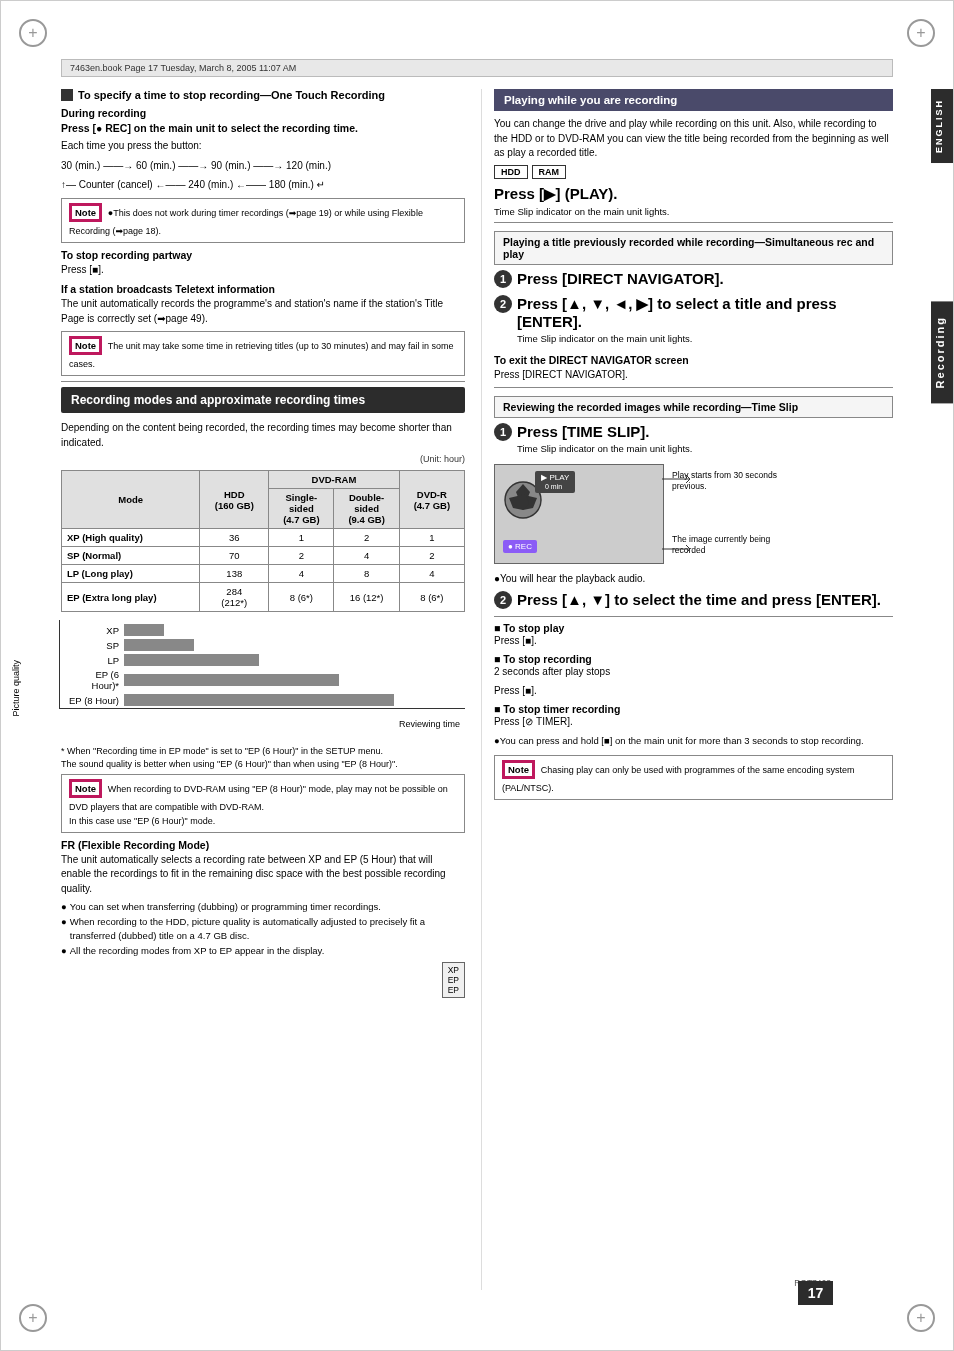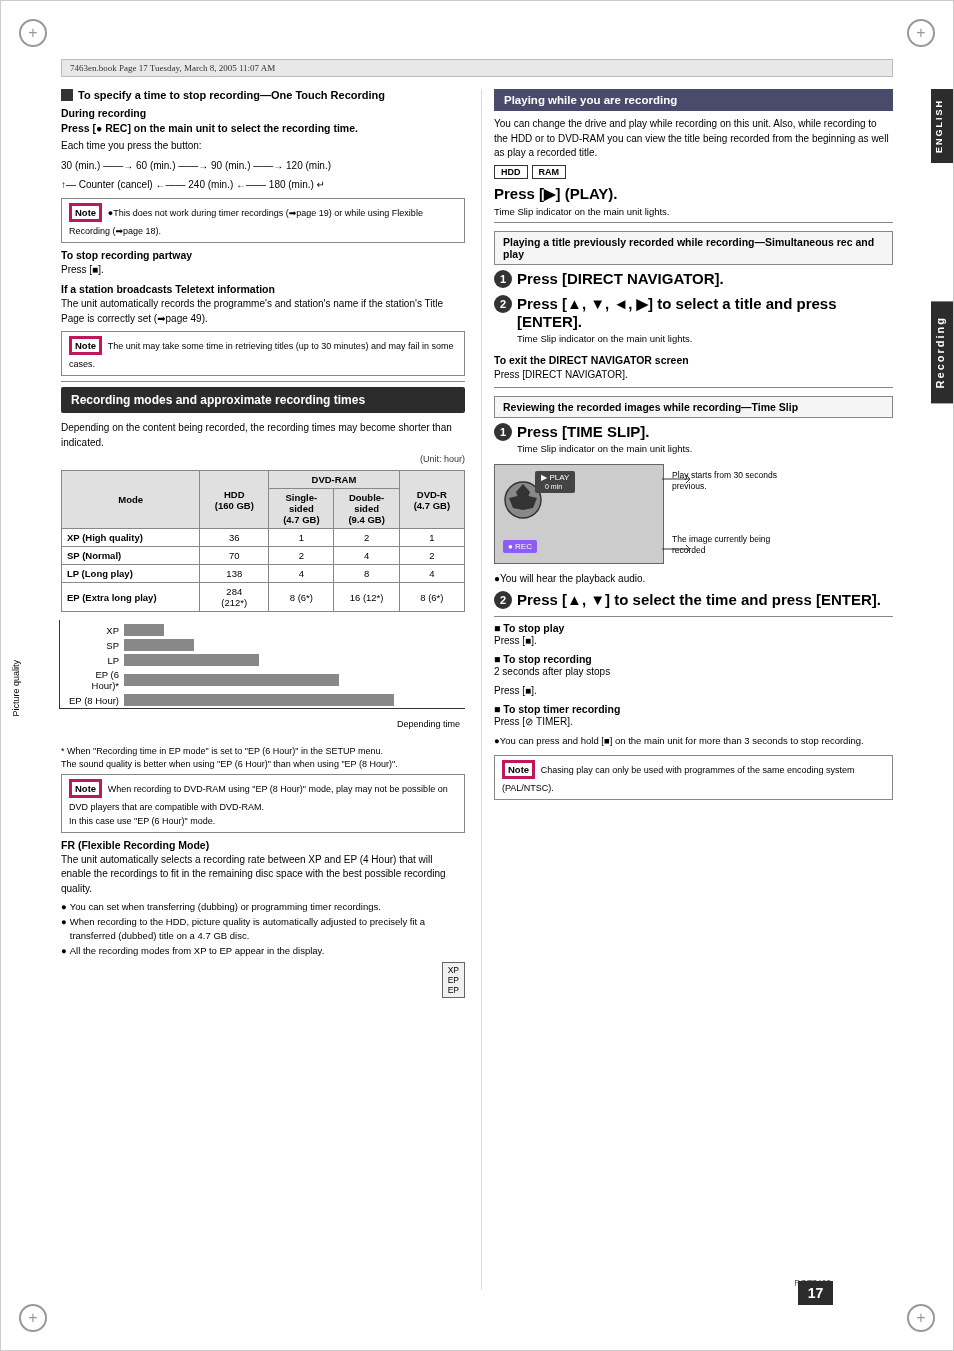--- a/index.html
+++ b/index.html
@@ -49,21 +49,20 @@
       left: 60px;
       right: 60px;
       height: 18px;
       background: #e8e8e8;
       border: 1px solid #bbb;
       display: flex;
       align-items: center;
       padding: 0 8px;
       font-size: 9px;
       color: #333;
-      font-family: Liberation Serif, serif;
     }
 
     
     .main-content {
       position: absolute;
       top: 88px;
       left: 60px;
       right: 60px;
       bottom: 60px;
       display: flex;
@@ -488,32 +487,32 @@
             </div>
             <div style="display:flex;align-items:center;margin-bottom:3px;">
               <span style="width:55px;font-size:9.5px;text-align:right;padding-right:5px;">EP (6 Hour)*</span>
               <div style="height:12px;background:#888;width:215px;"></div>
             </div>
             <div style="display:flex;align-items:center;margin-bottom:3px;">
               <span style="width:55px;font-size:9.5px;text-align:right;padding-right:5px;">EP (8 Hour)</span>
               <div style="height:12px;background:#888;width:270px;"></div>
             </div>
           </div>
-          <div style="text-align:right;font-size:9px;padding-right:5px;margin-top:-14px;">Depending time</div>
+          <div style="text-align:right;font-size:9px;padding-right:5px;margin-top:-14px;">Reviewing time</div>
         </div>
 
         <div class="footnote-asterisk">* When "Recording time in EP mode" is set to "EP (6 Hour)" in the SETUP menu.<br>The sound quality is better when using "EP (6 Hour)" than when using "EP (8 Hour)".</div>
 
         <div class="note-box" style="margin-top:4px;">
           <span class="note-label">Note</span>
           <span class="small-note">When recording to DVD-RAM using "EP (8 Hour)" mode, play may not be possible on DVD players that are compatible with DVD-RAM.<br>In this case use "EP (6 Hour)" mode.</span>
         </div>
 
         <div class="bold-label">FR (Flexible Recording Mode)</div>
-        <div class="body-text">The unit automatically selects a recording rate between XP and EP (4 Hour) that will enable the recordings to fit in the remaining disc space with the best possible recording quality.</div>
+        <div class="body-text">The unit automatically selects a recording rate between XP and EP (5 Hour) that will enable the recordings to fit in the remaining disc space with the best possible recording quality.</div>
         <div class="bullet-item">
           <span class="bullet-dot">●</span>
           <span>You can set when transferring (dubbing) or programming timer recordings.</span>
         </div>
         <div class="bullet-item">
           <span class="bullet-dot">●</span>
           <span>When recording to the HDD, picture quality is automatically adjusted to precisely fit a transferred (dubbed) title on a 4.7 GB disc.</span>
         </div>
         <div class="bullet-item">
           <span class="bullet-dot">●</span>

